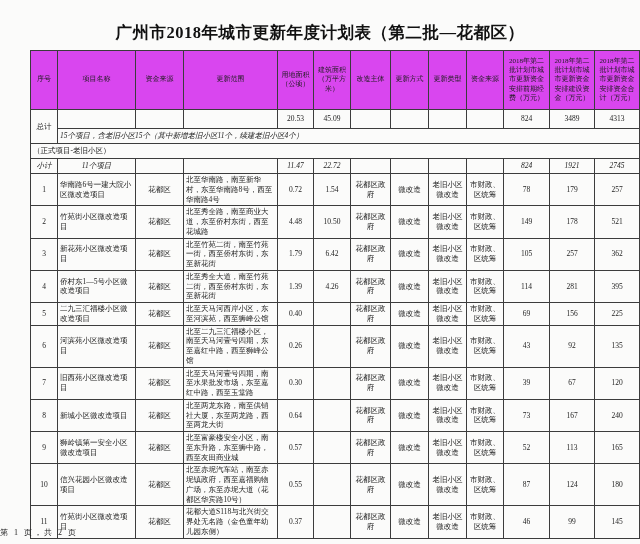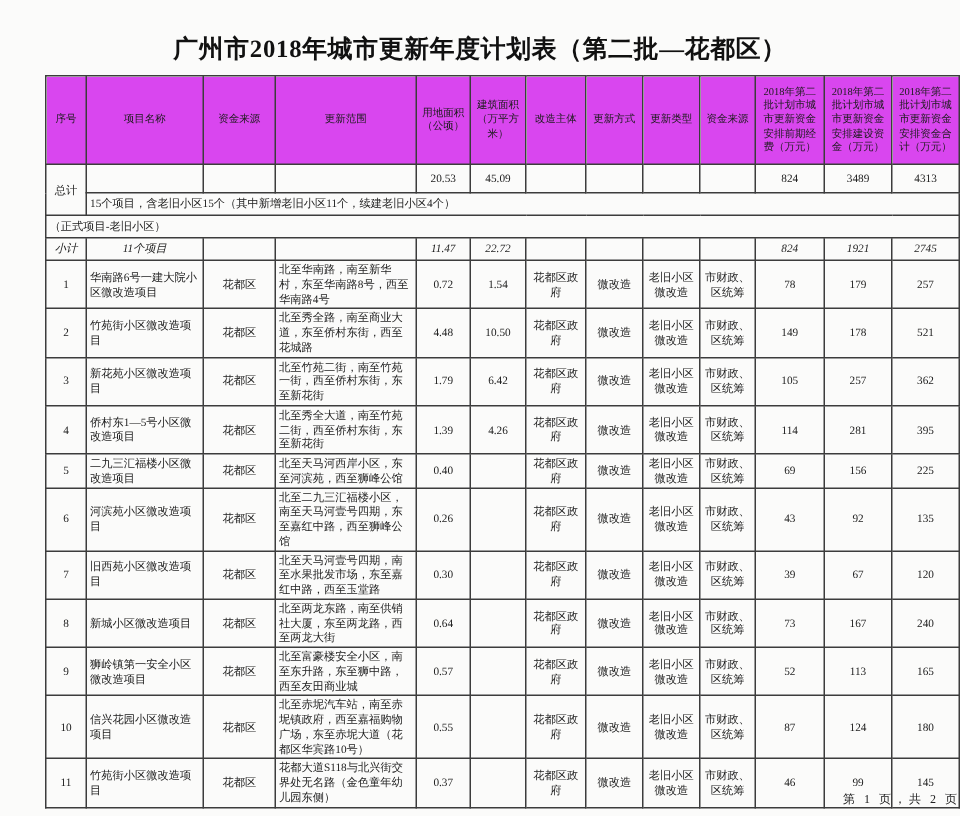--- a/index.html
+++ b/index.html
@@ -37,28 +37,28 @@
   }
   thead th{
     font-weight:normal;
     font-size:7px;
     line-height:1.3;
     height:56px;
     background:#d946ef;
   }
   td.c-name,td.c-scope{text-align:left;}
   tr.total-row td{height:16px;}
-  tr.note-row td{text-align:left;height:12px;}
+  tr.note-row td{text-align:left;height:12px;font-style:italic;}
   tr.section-row td{text-align:left;height:12px;border-left:1px solid #3c3c3c;}
   tr.subtotal-row td{height:12px;font-style:italic;}
   .footer{
     position:absolute;
     left:0;right:0;
     bottom:6px;
-    text-align:right;
+    text-align:left;
     font-size:8px;
     letter-spacing:2px;
     color:#222;
     margin-top:40px;
   }
 </style>
 </head>
 <body>
 
 <div class="page">

